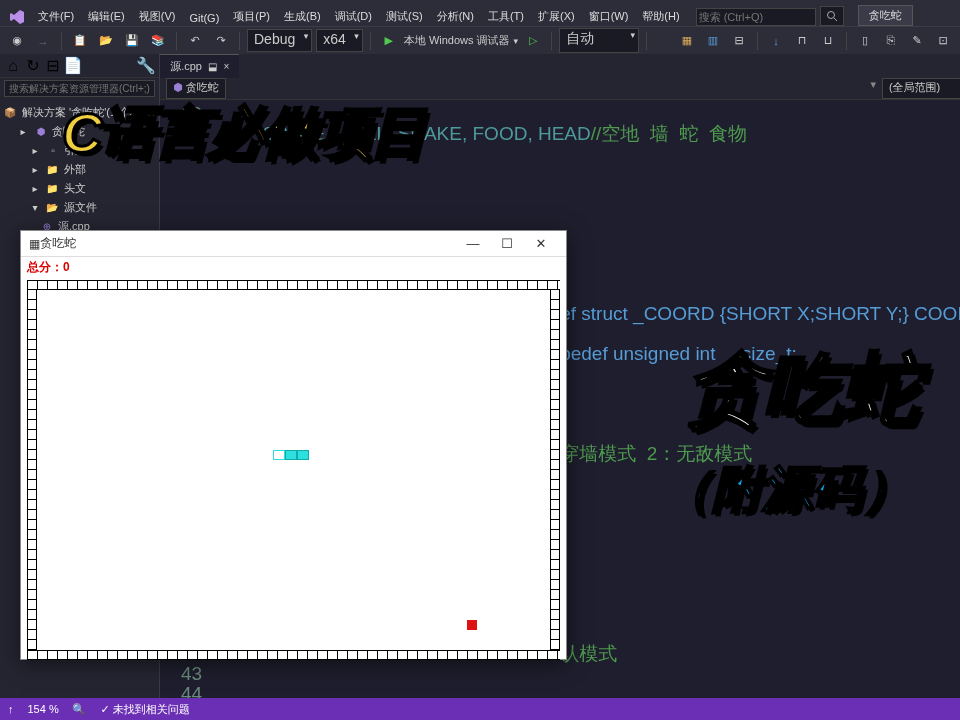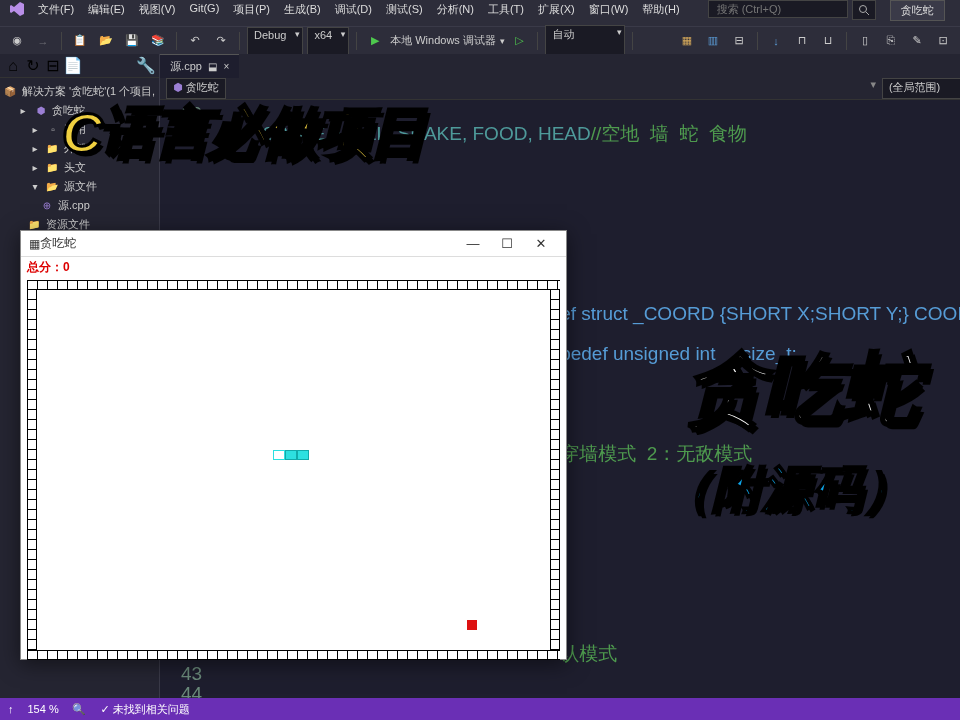--- a/index.html
+++ b/index.html
@@ -1,28 +1,28 @@
 <!DOCTYPE html>
 <html><head>
 <meta charset="utf-8">
 <style>
 * { margin: 0; padding: 0; box-sizing: border-box; font-family: "Microsoft YaHei", sans-serif; }
 body { width: 960px; height: 720px; background: #1e1e2e; overflow: hidden; position: relative; }
 
-.titlebar { height: 26px; background: #2d2d3a; display: flex; align-items: flex-start; padding: 0 8px; color: #ddd; font-size: 11px; gap: 2px; }
+.titlebar { height: 26px; background: #2d2d3a; display: flex; align-items: flex-end; padding: 0 8px; color: #ddd; font-size: 11px; gap: 2px; }
 .titlebar .logo { width: 18px; height: 18px; display: flex; align-items: center; justify-content: center; margin-right: 4px; }
 .menu-item { padding: 2px 6px; cursor: pointer; white-space: nowrap; }
-.search-box { margin-left: 20px; background: #1a1a24; border: 1px solid #444; padding: 2px 8px; width: 140px; color: #888; font-size: 11px; }
+.search-box { margin-left: 8px; background: #1a1a24; border: 1px solid #444; padding: 2px 2px; width: 120px; color: #888; font-size: 11px; }
 .search-btn { width: 24px; height: 20px; background: #1a1a24; border: 1px solid #444; margin-left: 2px; display:flex;align-items:center;justify-content:center; }
 .proj-name { margin-left: 12px; background: #3a3a48; padding: 2px 10px; border: 1px solid #555; }
 
 .toolbar { height: 28px; background: #2d2d3a; border-top: 1px solid #3a3a48; display: flex; align-items: center; padding: 0 6px; gap: 4px; color: #ccc; font-size: 11px; }
 .tb-btn { width: 22px; height: 22px; display: flex; align-items: center; justify-content: center; cursor: pointer; }
 .tb-sep { width: 1px; height: 18px; background: #444; margin: 0 3px; }
-.tb-combo { background: #1a1a24; border: 1px solid #444; padding: 1px 16px 13px 6px; color: #ccc; position: relative; font-size: 11px; }
+.tb-combo { background: #1a1a24; border: 1px solid #444; padding: 1px 16px 4px 6px; color: #ccc; position: relative; font-size: 14px; }
 .tb-combo::after { content: "▾"; position: absolute; right: 3px; font-size: 9px; }
 .play-btn { color: #4ec94e; }
 
 .main { display: flex; height: 650px; }
 .sidebar { width: 180px; background: #252532; border-right: 1px solid #3a3a48; display: flex; flex-direction: column; }
 .panel-header { height: 22px; background: #2d2d3a; color: #ccc; font-size: 11px; padding: 3px 6px; display: flex; justify-content: space-between; align-items: center; }
 .panel-toolbar { height: 24px; background: #252532; display: flex; align-items: center; padding: 0 4px; gap: 2px; border-bottom: 1px solid #333; }
 .mini-icon { width: 18px; height: 18px; display:flex;align-items:center;justify-content:center; }
 .panel-search { background: #1a1a24; border: 1px solid #444; color: #888; font-size: 10px; padding: 2px 4px; margin: 2px 4px; }
 .tree { padding: 4px 0; color: #ccc; font-size: 11px; }
@@ -144,20 +144,21 @@
 <div class="main">
   <div class="sidebar">
     <div class="panel-toolbar">
       <span class="mini-icon">⌂</span>
       <span class="mini-icon">↻</span>
       <span class="mini-icon">⊟</span>
       <span class="mini-icon">📄</span>
       <span style="flex:1"></span>
       <span class="mini-icon">🔧</span>
     </div>
+    <input class="panel-search" placeholder="搜索解决方案资源管理器(Ctrl+;)" style="">
     <div class="tree">
       <div class="tree-item">
           <span class="tree-icon">📦</span>
           <span>解决方案 '贪吃蛇'(1 个项目,</span>
         </div>
       <div class="tree-item indent-1">
           <span class="tree-icon">▸</span>
           <span class="tree-icon cpp-icon">⬢</span>
           <span>贪吃蛇</span>
         </div>

